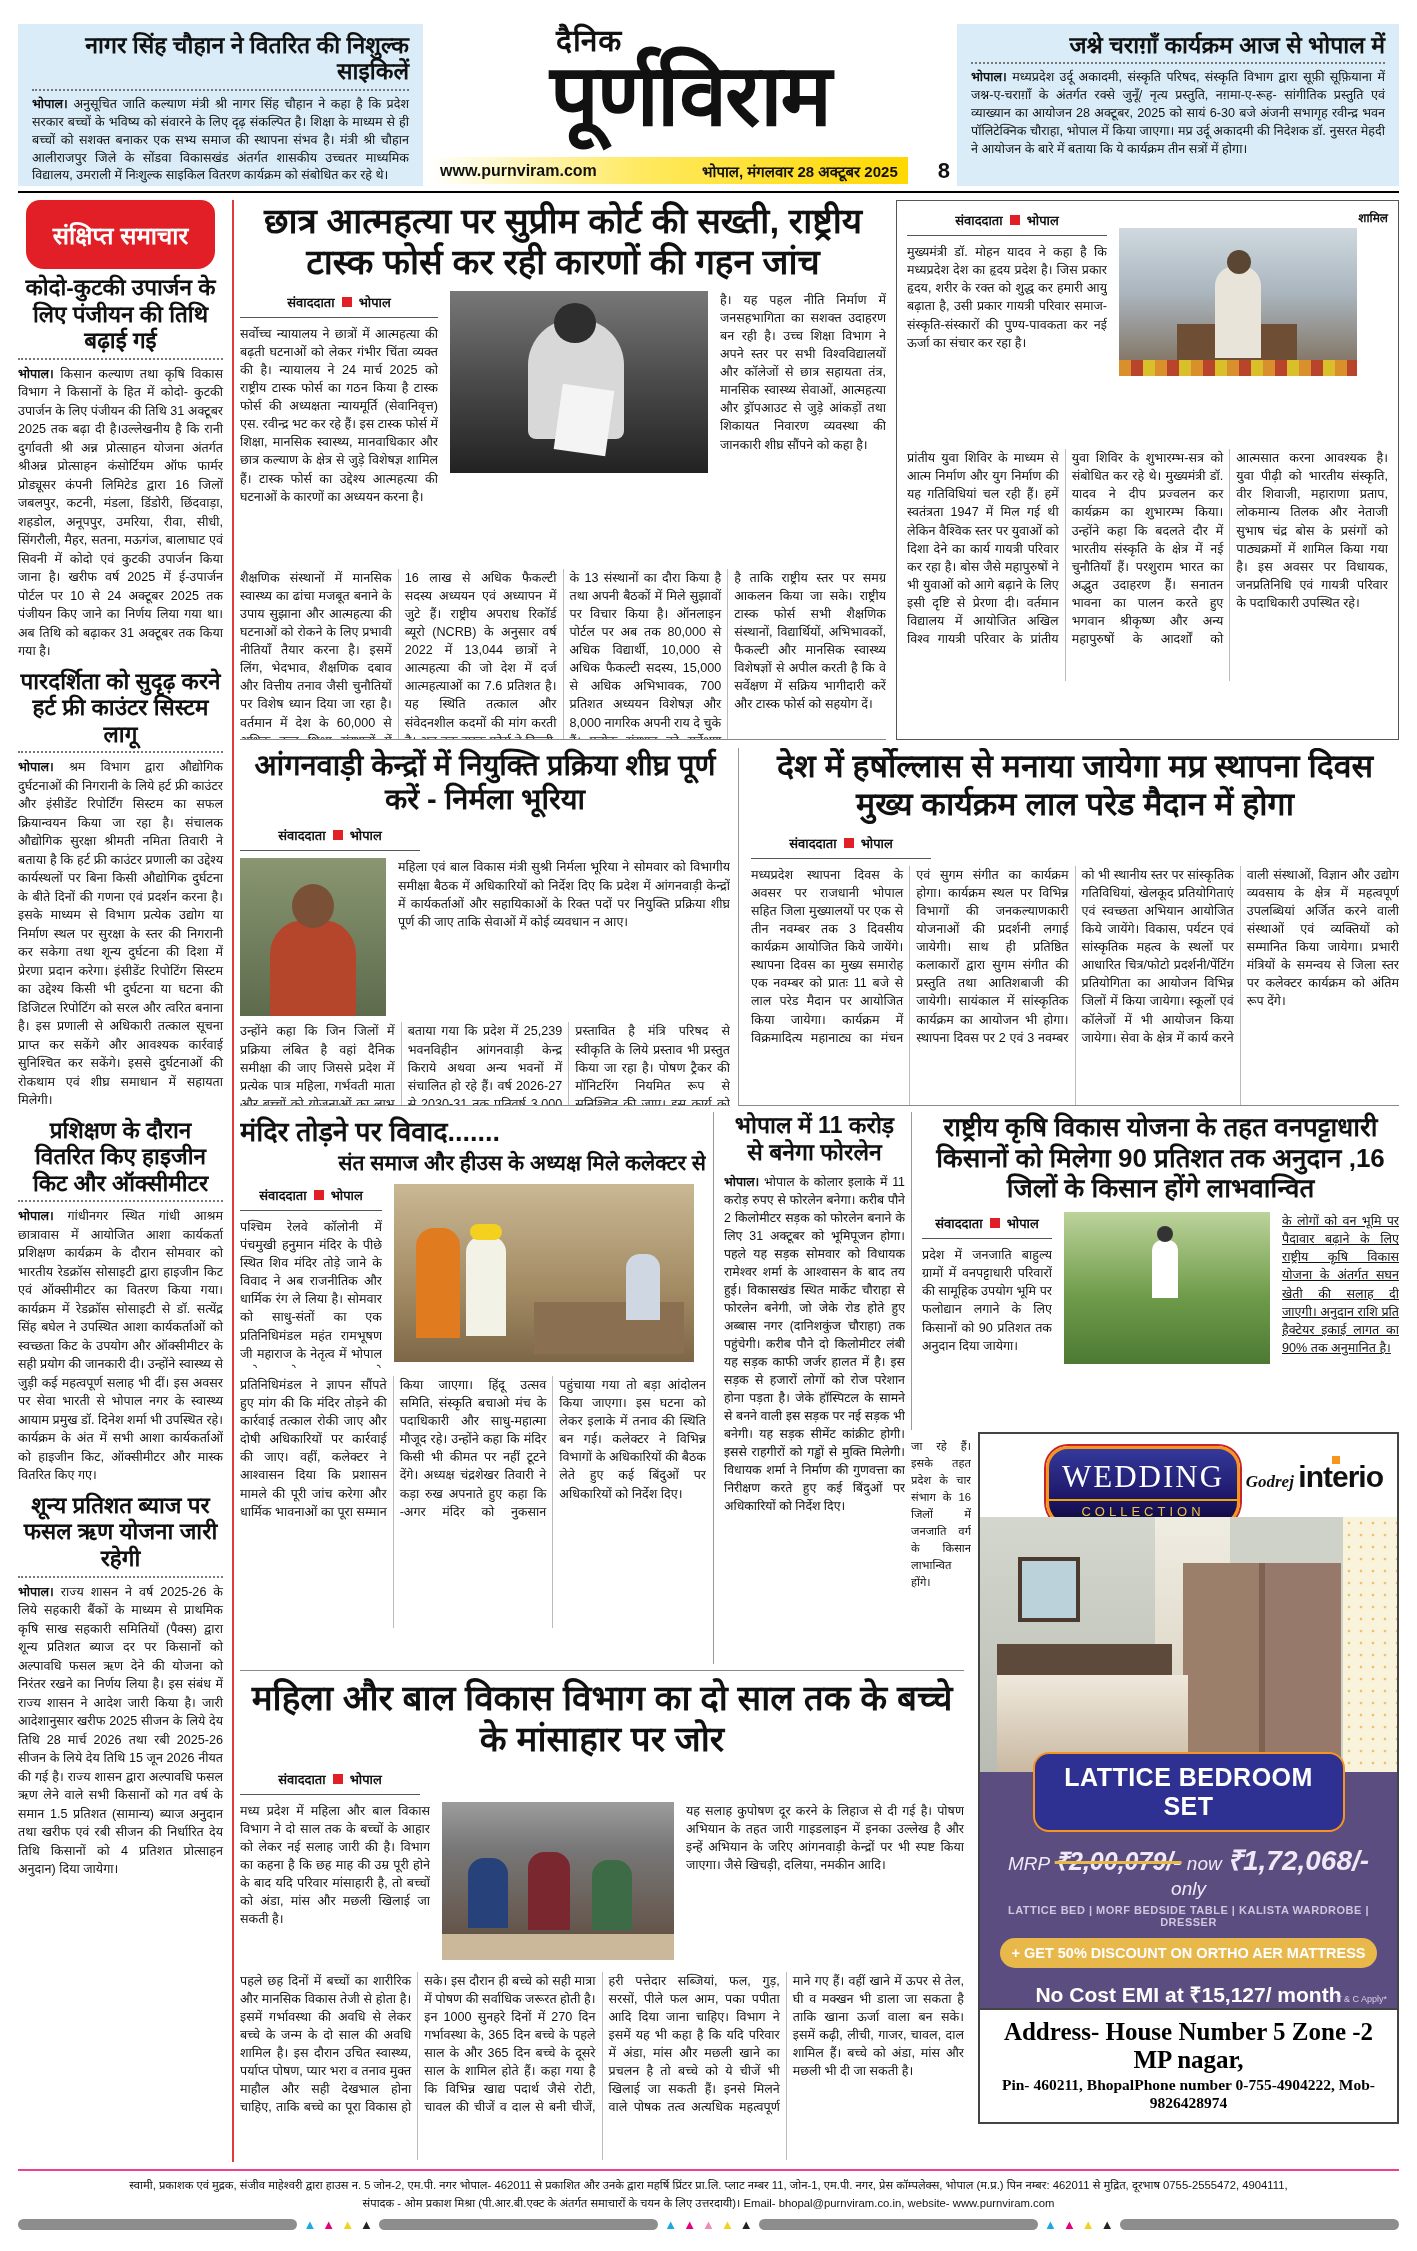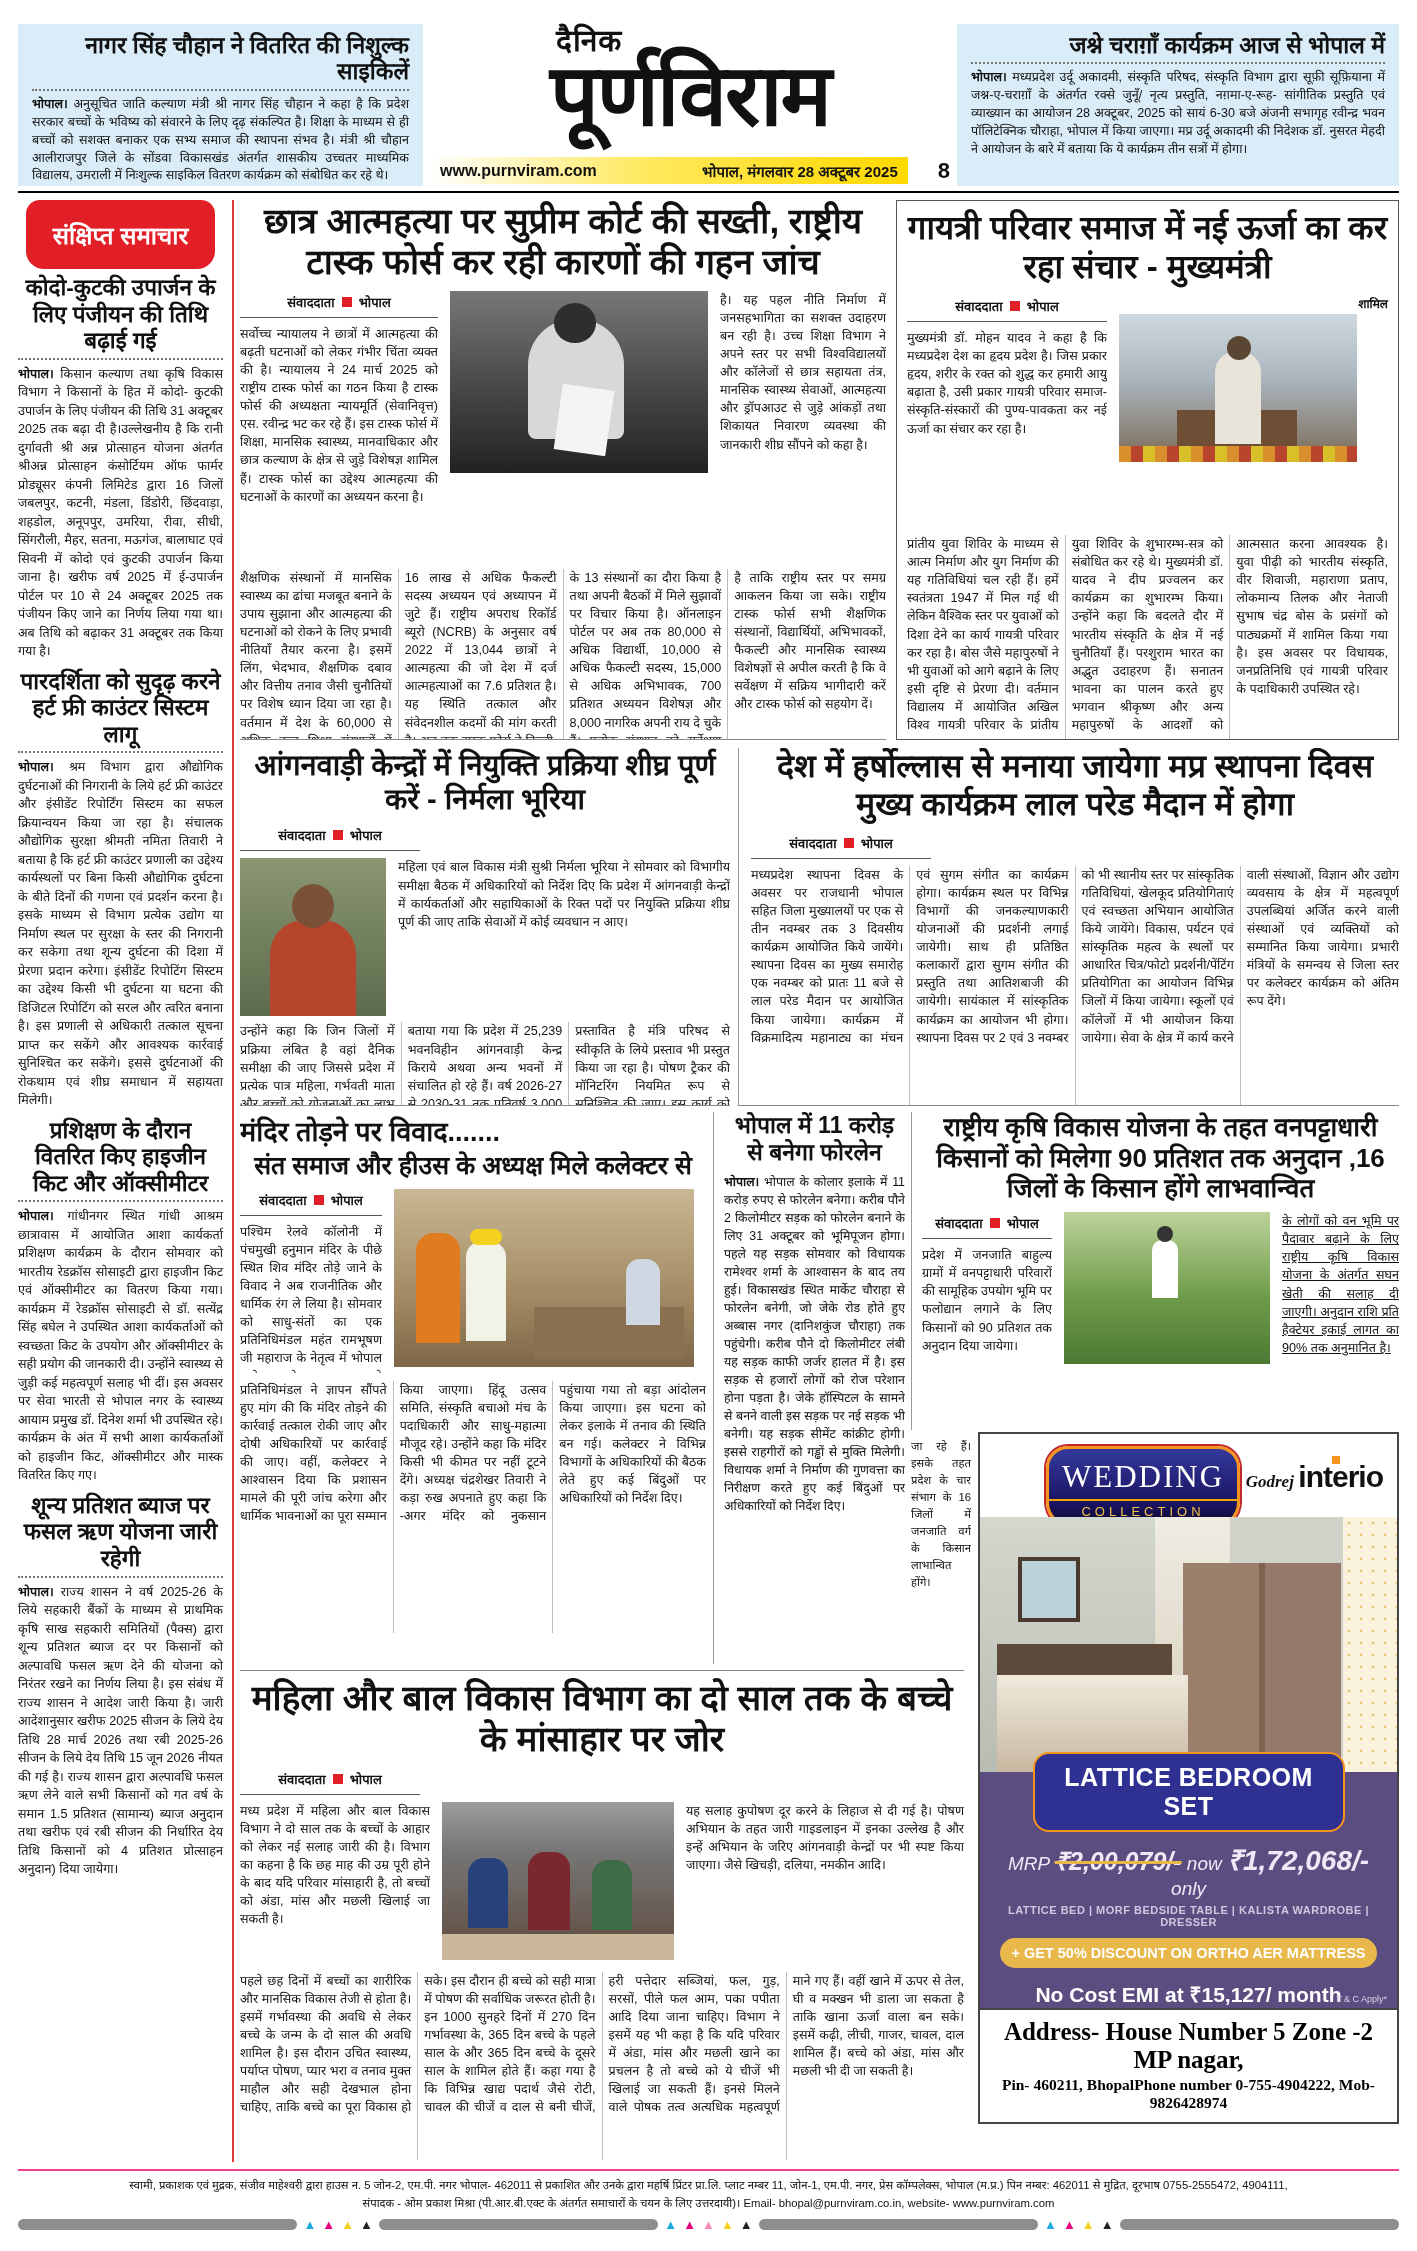--- a/index.html
+++ b/index.html
@@ -66,21 +66,21 @@
   .blk-c .hl{font-size:29px;}
   .photo-c{width:146px;height:158px;background:linear-gradient(180deg,#8a9671 0%,#5d6b4d 100%);}
   .pc-body{position:absolute;left:30px;top:62px;width:86px;height:96px;background:#b5462c;border-radius:34px 34px 0 0;}
   .pc-head{position:absolute;left:52px;top:26px;width:42px;height:44px;background:#7a5136;border-radius:50%;}
   
   .blk-d{left:498px;top:548px;width:661px;height:358px;border-bottom:1px solid #888;border-left:1px solid #999;padding:0 0 4px 12px;}
   .blk-d .hl{font-size:32px;}
   
   .blk-e{left:0;top:912px;width:466px;height:552px;}
   .kicker{font-weight:bold;font-size:27px;margin:0 0 2px;}
-  .blk-e .hl{font-size:25px;text-align:center;}
+  .blk-e .hl{font-size:21px;text-align:right;}
   .photo-e{width:300px;height:178px;background:linear-gradient(180deg,#c9b894 0%,#a28a63 60%,#7d6747 100%);}
   .pe-monk1{position:absolute;left:22px;top:44px;width:44px;height:110px;background:#e07b1f;border-radius:18px 18px 0 0;}
   .pe-monk2{position:absolute;left:72px;top:52px;width:40px;height:100px;background:#f2f2e6;border-radius:16px 16px 0 0;}
   .pe-cap{position:absolute;left:76px;top:40px;width:32px;height:16px;background:#f4d01f;border-radius:8px;}
   .pe-desk{position:absolute;right:10px;bottom:8px;width:150px;height:52px;background:#8a6f50;}
   .pe-man{position:absolute;right:34px;top:70px;width:34px;height:66px;background:#cfd8e2;border-radius:14px 14px 0 0;}
   
   .blk-f{left:473px;top:912px;width:192px;height:552px;border-left:1px solid #999;padding-left:10px;}
   .blk-f .hl{font-size:23px;}
   .blk-f p{font-size:12.4px;line-height:1.45;text-align:justify;margin:0;}
@@ -219,21 +219,20 @@
           <div class="pa-person"></div>
           <div class="pa-head"></div>
           <div class="pa-paper"></div>
         </div>
         <div class="side-col" style="flex:1;height:270px;">है। यह पहल नीति निर्माण में जनसहभागिता का सशक्त उदाहरण बन रही है। उच्च शिक्षा विभाग ने अपने स्तर पर सभी विश्वविद्यालयों और कॉलेजों से छात्र सहायता तंत्र, मानसिक स्वास्थ्य सेवाओं, आत्महत्या और ड्रॉपआउट से जुड़े आंकड़ों तथा शिकायत निवारण व्यवस्था की जानकारी शीघ्र सौंपने को कहा है।</div>
       </div>
       <div class="body-cols" style="column-count:4;height:225px;margin-top:8px;">शैक्षणिक संस्थानों में मानसिक स्वास्थ्य का ढांचा मजबूत बनाने के उपाय सुझाना और आत्महत्या की घटनाओं को रोकने के लिए प्रभावी नीतियाँ तैयार करना है। इसमें लिंग, भेदभाव, शैक्षणिक दबाव और वित्तीय तनाव जैसी चुनौतियों पर विशेष ध्यान दिया जा रहा है। वर्तमान में देश के 60,000 से अधिक उच्च शिक्षा संस्थानों में लगभग 4.46 करोड़ विद्यार्थी और 16 लाख से अधिक फैकल्टी सदस्य अध्ययन एवं अध्यापन में जुटे हैं। राष्ट्रीय अपराध रिकॉर्ड ब्यूरो (NCRB) के अनुसार वर्ष 2022 में 13,044 छात्रों ने आत्महत्या की जो देश में दर्ज आत्महत्याओं का 7.6 प्रतिशत है। यह स्थिति तत्काल और संवेदनशील कदमों की मांग करती है। अब तक टास्क फोर्स ने दिल्ली, हरियाणा, कर्नाटक और तमिलनाडु के 13 संस्थानों का दौरा किया है तथा अपनी बैठकों में मिले सुझावों पर विचार किया है। ऑनलाइन पोर्टल पर अब तक 80,000 से अधिक विद्यार्थी, 10,000 से अधिक फैकल्टी सदस्य, 15,000 से अधिक अभिभावक, 700 प्रतिशत अध्ययन विशेषज्ञ और 8,000 नागरिक अपनी राय दे चुके हैं। प्रत्येक संस्थान को सर्वेक्षण जल्द पूरा करने के लिए कहा गया है ताकि राष्ट्रीय स्तर पर समग्र आकलन किया जा सके। राष्ट्रीय टास्क फोर्स सभी शैक्षणिक संस्थानों, विद्यार्थियों, अभिभावकों, फैकल्टी और मानसिक स्वास्थ्य विशेषज्ञों से अपील करती है कि वे सर्वेक्षण में सक्रिय भागीदारी करें और टास्क फोर्स को सहयोग दें।</div>
     </article>
 
     <article class="blk blk-b">
-      <h1 class="hl">गायत्री परिवार समाज में नई ऊर्जा का कर रहा संचार - मुख्यमंत्री</h1>
       <div class="row">
         <div style="width:200px;">
           <div class="byline">
             <span>संवाददाता</span>
             <span class="red-sq"></span>
             <span>भोपाल</span>
           </div>
           <div class="side-col" style="height:200px;">मुख्यमंत्री डॉ. मोहन यादव ने कहा है कि मध्यप्रदेश देश का हृदय प्रदेश है। जिस प्रकार हृदय, शरीर के रक्त को शुद्ध कर हमारी आयु बढ़ाता है, उसी प्रकार गायत्री परिवार समाज-संस्कृति-संस्कारों की पुण्य-पावकता कर नई ऊर्जा का संचार कर रहा है।</div>
         </div>
         <div style="flex:1;">

